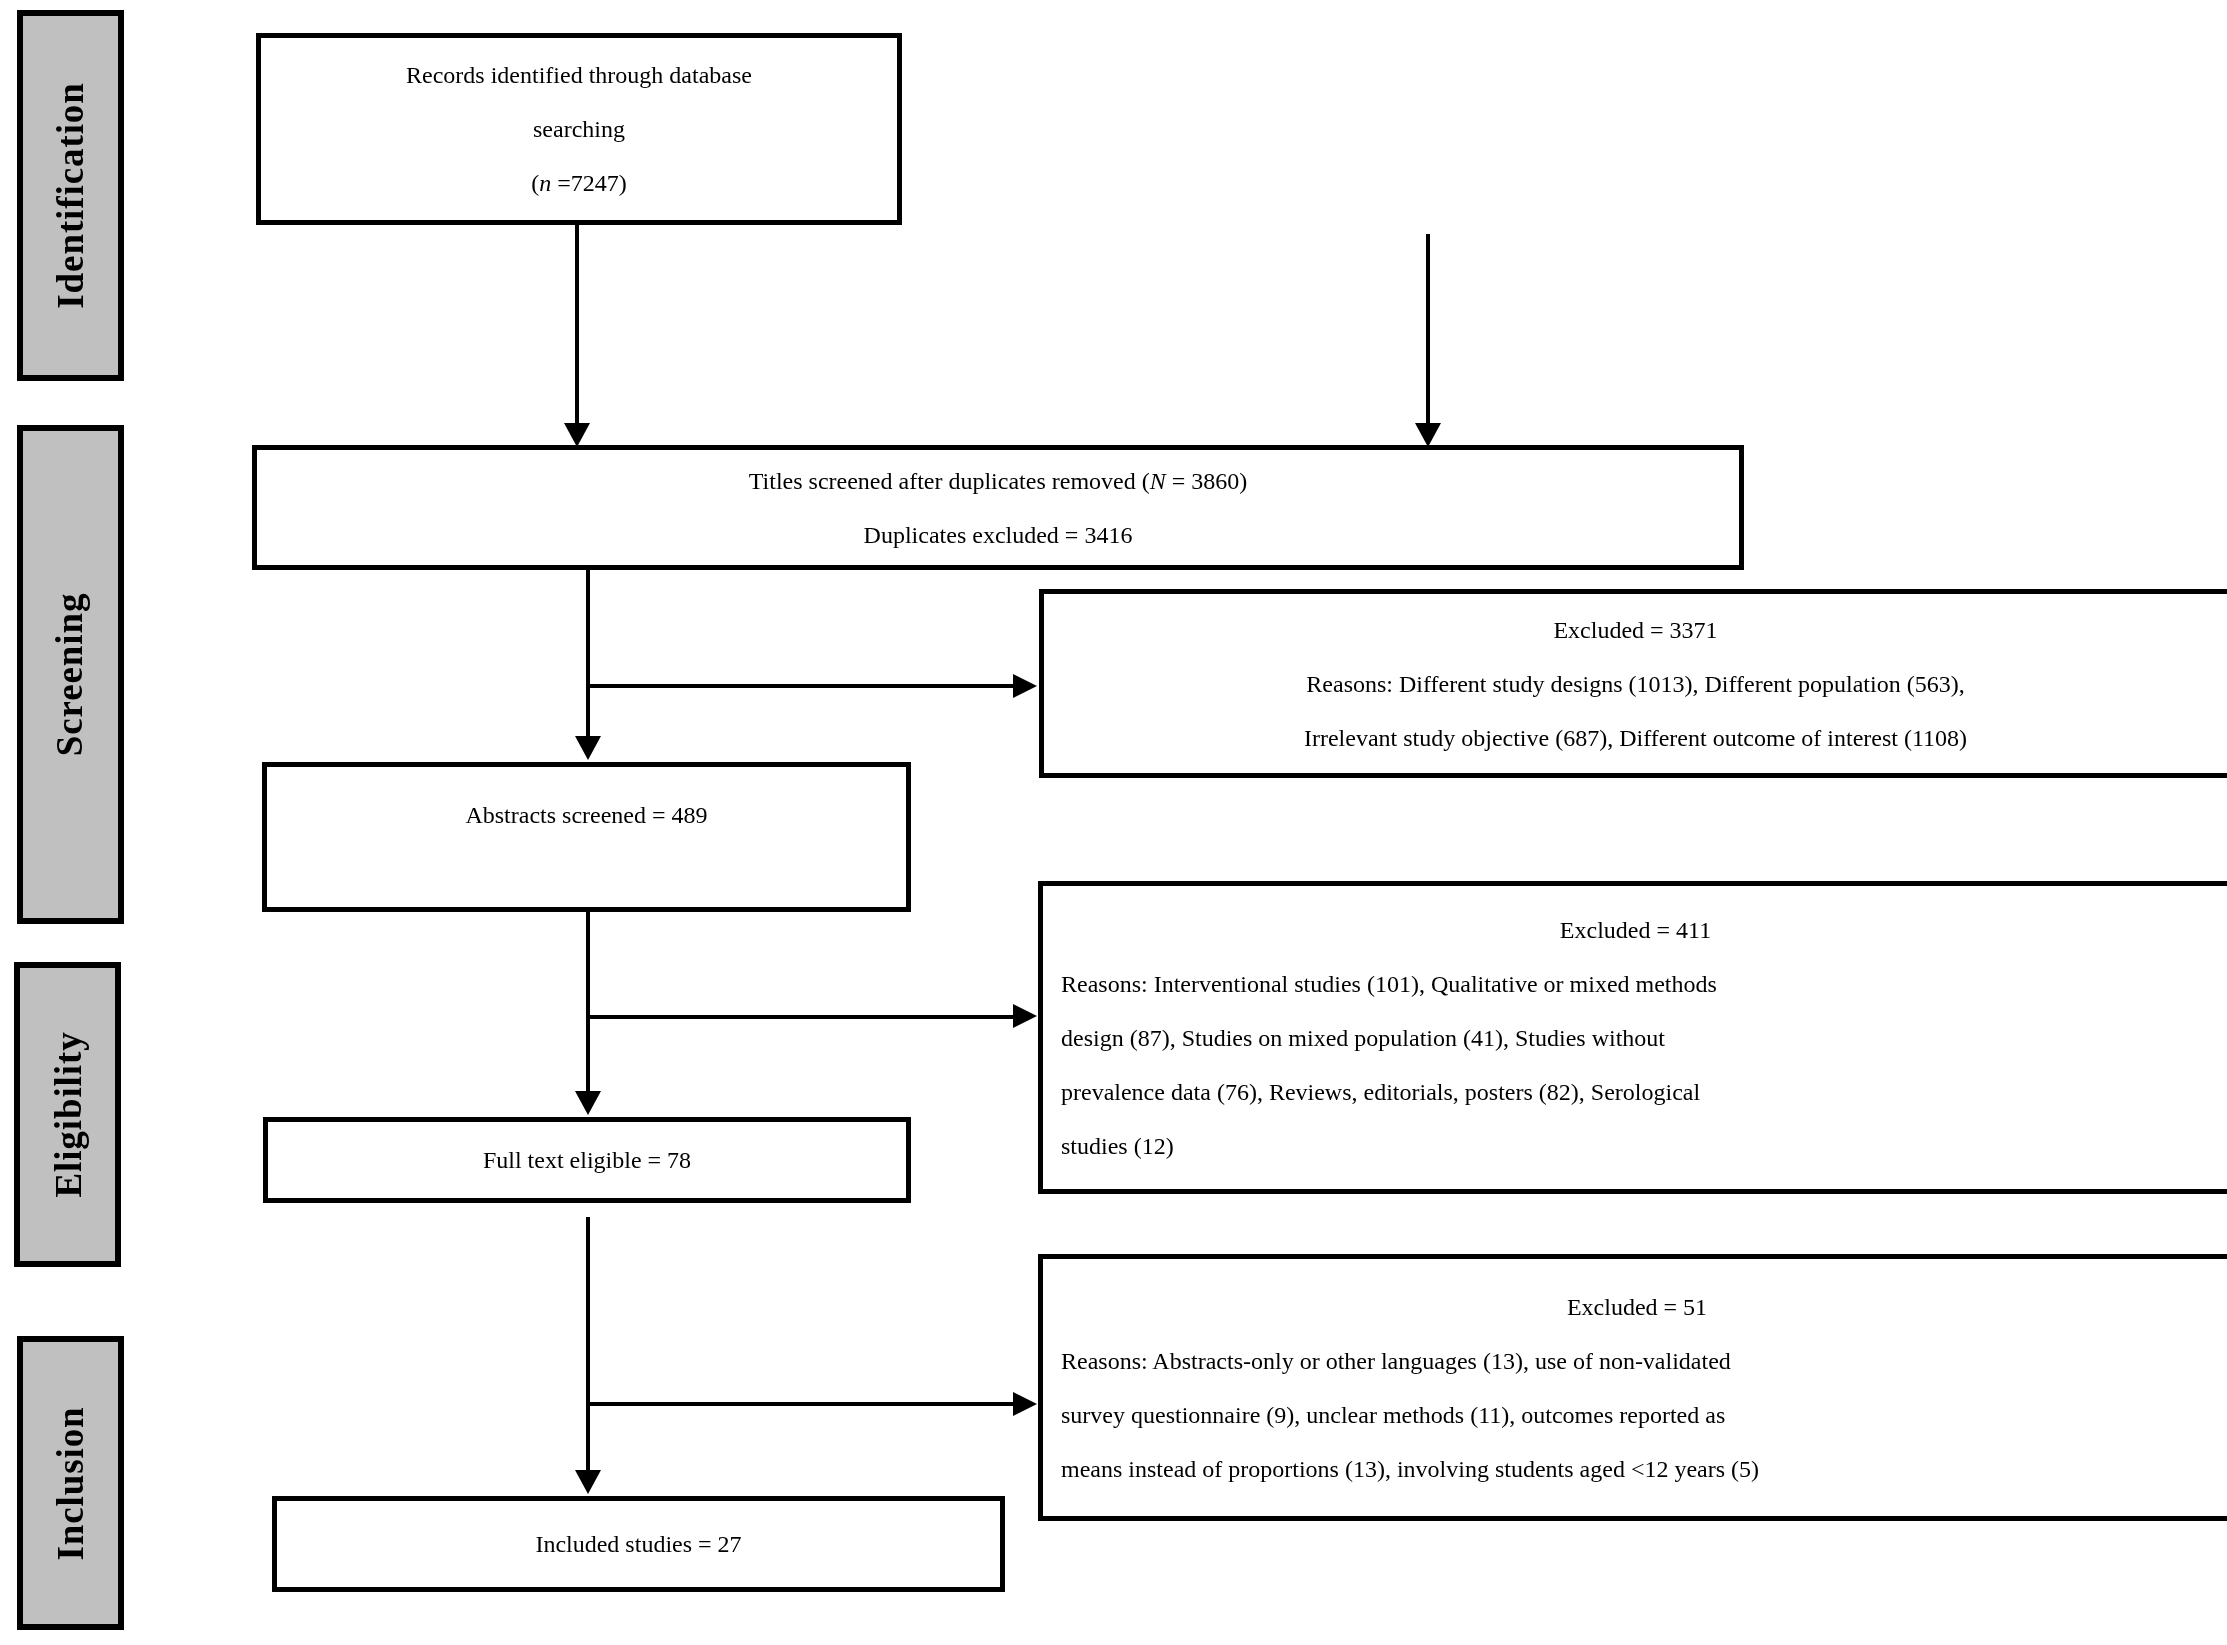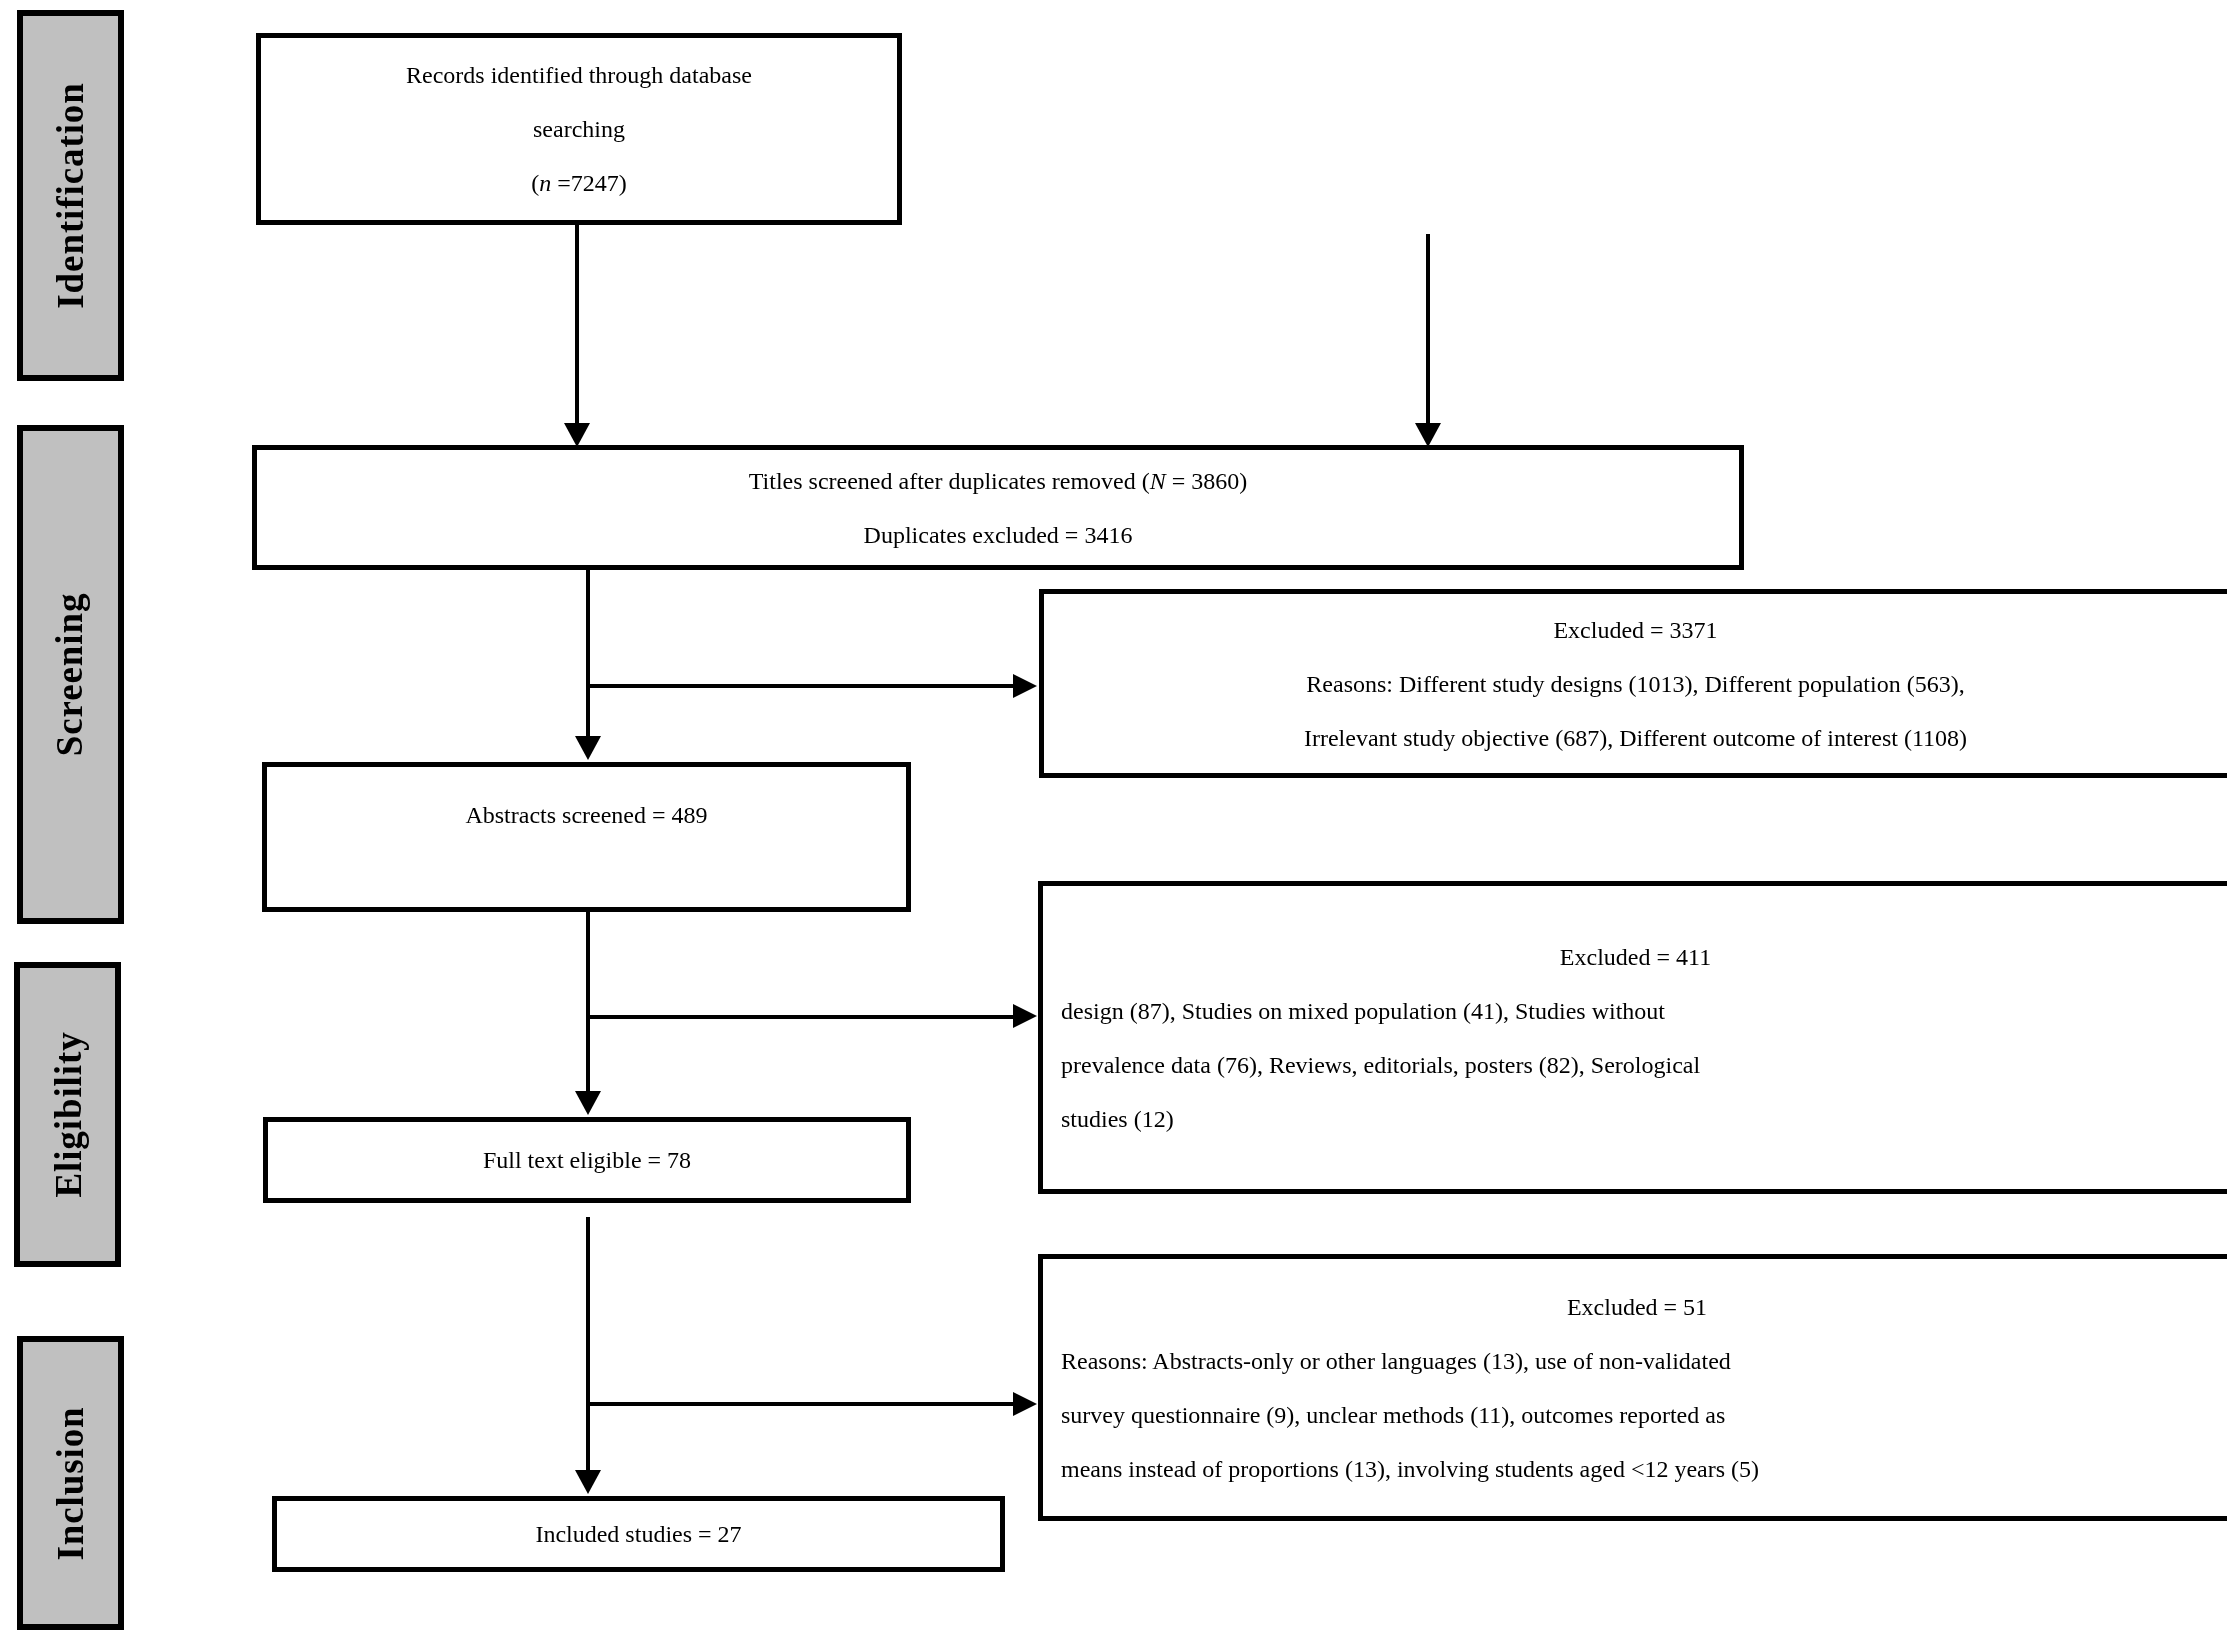--- a/index.html
+++ b/index.html
@@ -94,37 +94,38 @@
       <div class="line">Reasons: Different study designs (1013), Different population (563),</div>
       <div class="line">Irrelevant study objective (687), Different outcome of interest (1108)</div>
     </div>
 
   <div class="flow-box top-align" style="left:262px;top:762px;width:649px;height:150px;">
       <div class="line">Abstracts screened = 489</div>
     </div>
 
   <div class="flow-box align-left" style="left:1038px;top:881px;width:1195px;height:313px;">
       <div class="line">Excluded = 411</div>
+      <div class="line">Reasons: Interventional studies (101), Qualitative or mixed methods</div>
       <div class="line">design (87), Studies on mixed population (41), Studies without</div>
       <div class="line">prevalence data (76), Reviews, editorials, posters (82), Serological</div>
       <div class="line">studies (12)</div>
     </div>
 
   <div class="flow-box" style="left:263px;top:1117px;width:648px;height:86px;">
       <div class="line">Full text eligible = 78</div>
     </div>
 
   <div class="flow-box align-left" style="left:1038px;top:1254px;width:1198px;height:267px;">
       <div class="line">Excluded = 51</div>
       <div class="line">Reasons: Abstracts-only or other languages (13), use of non-validated</div>
       <div class="line">survey questionnaire (9), unclear methods (11), outcomes reported as</div>
       <div class="line">means instead of proportions (13), involving students aged &lt;12 years (5)</div>
     </div>
 
-  <div class="flow-box" style="left:272px;top:1496px;width:733px;height:76px;">
+  <div class="flow-box" style="left:272px;top:1496px;width:733px;height:96px;">
       <div class="line">Included studies = 27</div>
     </div>
 
   <div class="conn" style="left:575px;top:223px;width:4px;height:205px;"></div>
   <div class="ah-down" style="left:564px;top:423px;"></div>
 
   <div class="conn" style="left:1426px;top:234px;width:4px;height:194px;"></div>
   <div class="ah-down" style="left:1415px;top:423px;"></div>
 
   <div class="conn" style="left:586px;top:568px;width:4px;height:172px;"></div>

